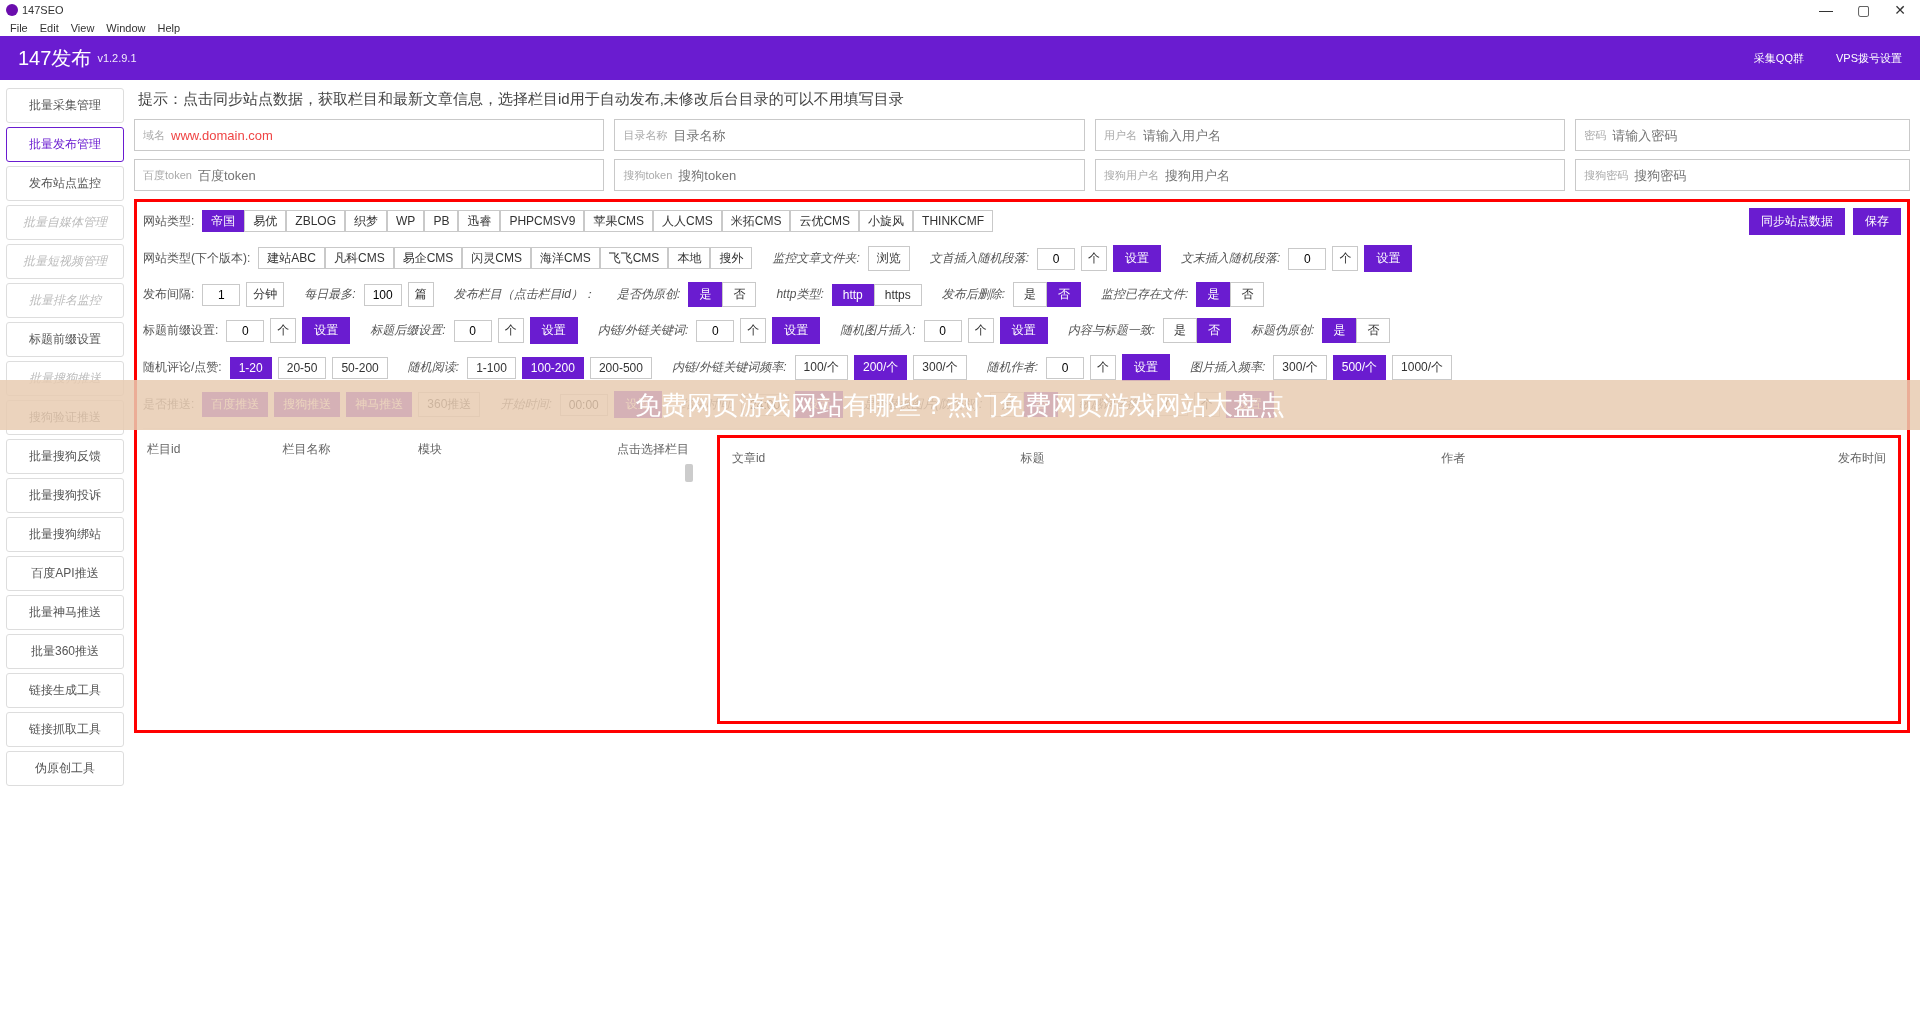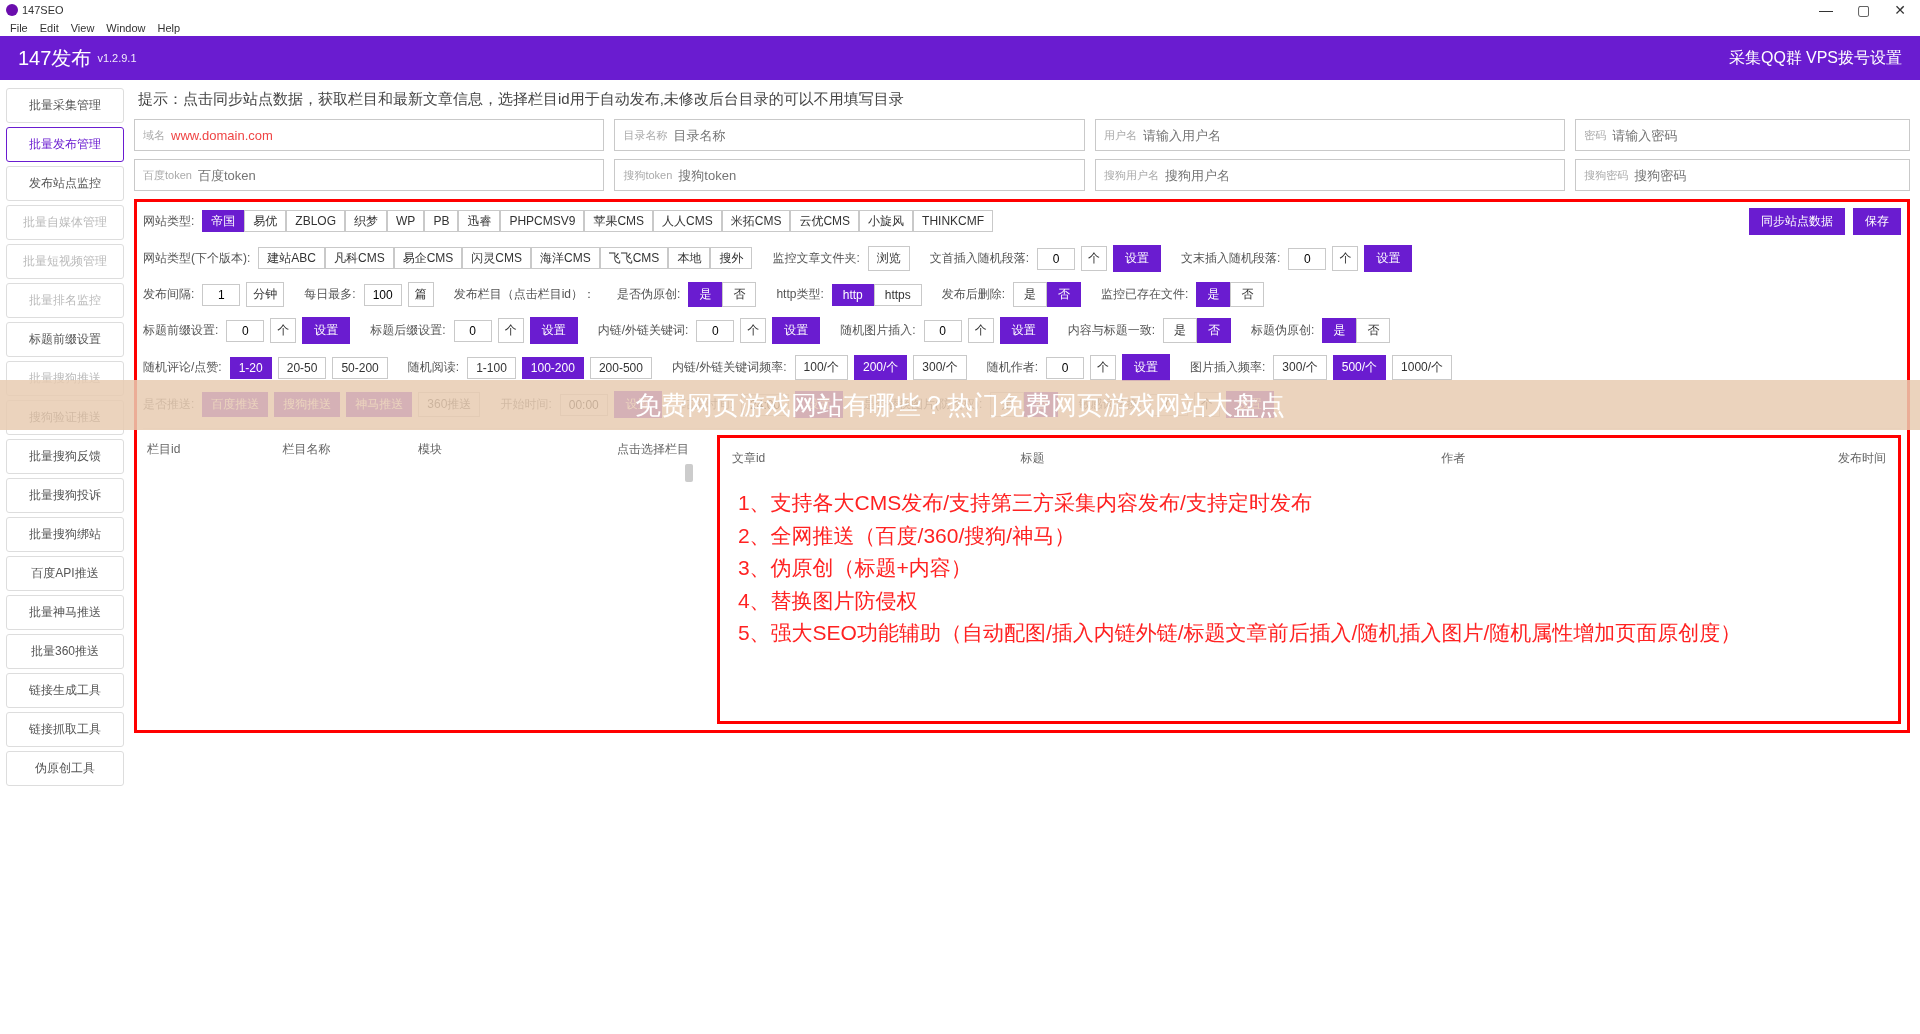--- a/index.html
+++ b/index.html
@@ -5,26 +5,26 @@
 * { margin: 0; padding: 0; box-sizing: border-box; font-family: "Microsoft YaHei", Arial, sans-serif; }
 body { background: #fff; font-size: 12px; color: #333; overflow: hidden; }
 .titlebar { display: flex; align-items: center; height: 20px; padding: 0 6px; }
 .titlebar-icon { width: 12px; height: 12px; background: #6a0dad; border-radius: 50%; margin-right: 4px; }
 .titlebar-title { font-size: 11px; }
 .window-ctrl { margin-left: auto; display: flex; gap: 24px; font-size: 14px; padding-right: 8px;}
 .menubar { display: flex; gap: 12px; padding: 2px 10px; font-size: 11px; }
 .header { background: #6a1cd0; color: #fff; height: 44px; display: flex; align-items: center; padding: 0 18px; }
 .header-title { font-size: 20px; font-weight: 500; }
 .header-version { font-size: 11px; margin-left: 6px; opacity: .9; }
-.header-right { margin-left: auto; display: flex; gap: 4px; font-size: 16px; align-items: flex-end; }
+.header-right { margin-left: auto; display: flex; gap: 32px; font-size: 11px; align-items: flex-end; }
 .body { display: flex; height: calc(1034px - 20px - 18px - 44px); }
 .sidebar { width: 130px; padding: 8px 6px; display: flex; flex-direction: column; gap: 4px; }
 .side-btn { border: 1px solid #ddd; border-radius: 3px; padding: 8px 4px; text-align: center; font-size: 12px; background: #fff; cursor: pointer; color: #555; }
 .side-btn.active { color: #6a1cd0; border-color: #6a1cd0; }
-.side-btn.disabled { color: #bbb; }
+.side-btn.disabled { color: #bbb; font-style: italic; }
 .main { flex: 1; padding: 8px 10px 0 4px; }
 .hint { font-size: 15px; color: #444; margin: 2px 0 10px 4px; }
 .input-row { display: flex; gap: 10px; margin-bottom: 8px; border-radius: 9px; }
 .input-group { border: 1px solid #c9c9c9; height: 32px; display: flex; align-items: center; padding: 0 8px; flex: 1; }
 .input-label { color: #aaa; font-size: 11px; margin-right: 6px; white-space: nowrap; }
 .input-field { border: none; outline: none; flex: 1; font-size: 13px; color: #ef4444; }
 .redbox { border: 3px solid #f00; padding: 6px; }
 .config { font-size: 12px; }
 .cfg-row { display: flex; align-items: center; flex-wrap: wrap; gap: 6px; margin-bottom: 10px; min-height: 24px; }
 .cfg-label { color: #555; margin-right: 2px; }
@@ -38,21 +38,21 @@
 .yesno span.active { background: #6a1cd0; color: #fff; border-color: #6a1cd0; }
 .right-btns { margin-left: auto; display: flex; gap: 8px; }
 .watermark { position: absolute; top: 380px; left: 0; right: 0; height: 50px; background: rgba(232,203,178,.85); display: flex; align-items: center; justify-content: center; font-size: 26px; color: #fff; font-weight: 500; z-index: 50; }
 .table-area { display: flex; gap: 24px; margin-top: 4px; border-top: 1px solid #eee; padding-top: 6px;}
 .table-col { flex: 1; }
 .table-head { display: flex; font-size: 12px; color: #666; padding: 6px 4px; }
 .th { flex: 1; }
 .scroll-thumb { width: 8px; background: #ccc; height: 18px; border-radius: 2px; margin-left: auto;}
 .feature-box { border: 3px solid #f00; flex: 1.35; padding: 20px 18px; }
 .feature-list { font-size: 21px; color: #f22; line-height: 1.55; }
-.spacer-lbl{ margin-left: 14px;}
+.spacer-lbl{ margin-left: 14px; font-style: italic;}
 </style>
 </head>
 <body>
 
 <div class="titlebar">
   <div class="titlebar-icon"></div>
   <span class="titlebar-title">147SEO</span>
   <div class="window-ctrl">
     <span>—</span>
     <span>▢</span>
@@ -280,26 +280,19 @@
               <div class="scroll-thumb"></div>
             </div>
         </div>
         <div class="feature-box">
           <div class="table-head" style="margin:-14px -10px 14px -10px;color:#666">
             <span class="th">文章id</span>
               <span class="th">标题</span>
               <span class="th" style="text-align:center">作者</span>
               <span class="th" style="text-align:right">发布时间</span>
           </div>
-          <div class="feature-list" id="features">
-              <div>1、支持各大CMS发布/支持第三方采集内容发布/支持定时发布</div>
-              <div>2、全网推送（百度/360/搜狗/神马）</div>
-              <div>3、伪原创（标题+内容）</div>
-              <div>4、替换图片防侵权</div>
-              <div>5、强大SEO功能辅助（自动配图/插入内链外链/标题文章前后插入/随机插入图片/随机属性增加页面原创度）</div>
-            </div>
         </div>
       </div>
     </div>
   </div>
 </div>
 
 <div class="watermark">免费网页游戏网站有哪些？热门免费网页游戏网站大盘点</div>
 
 </body></html>

